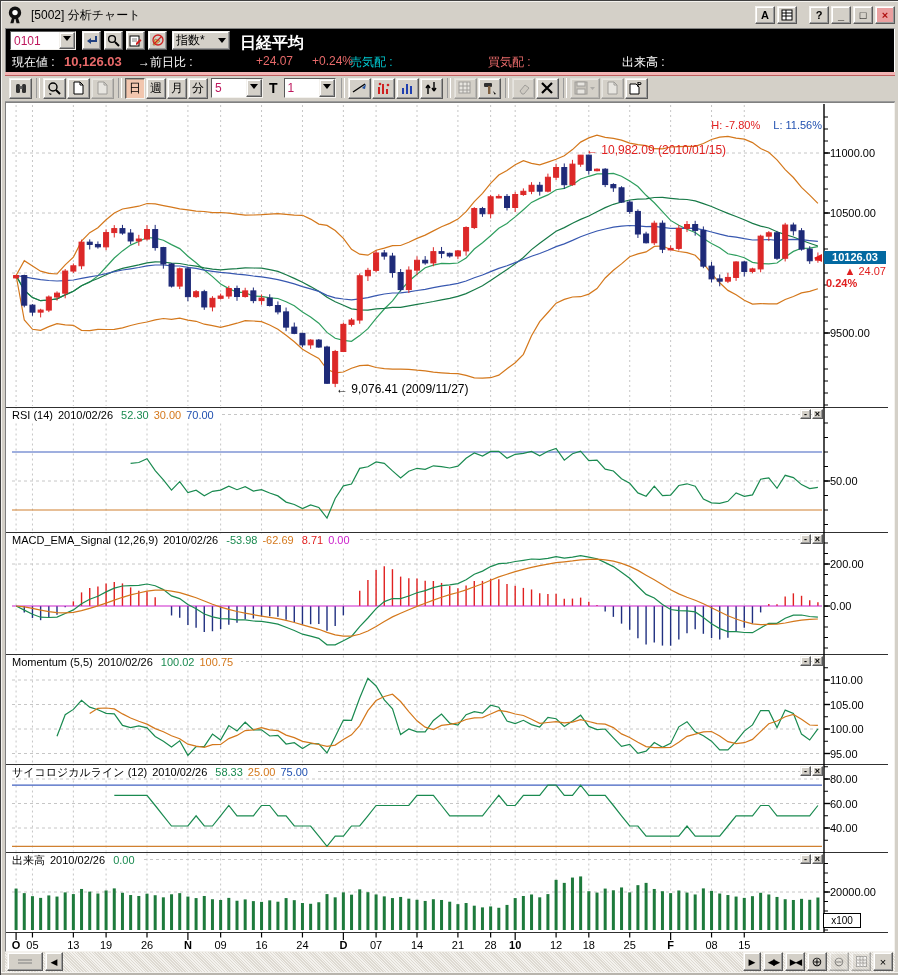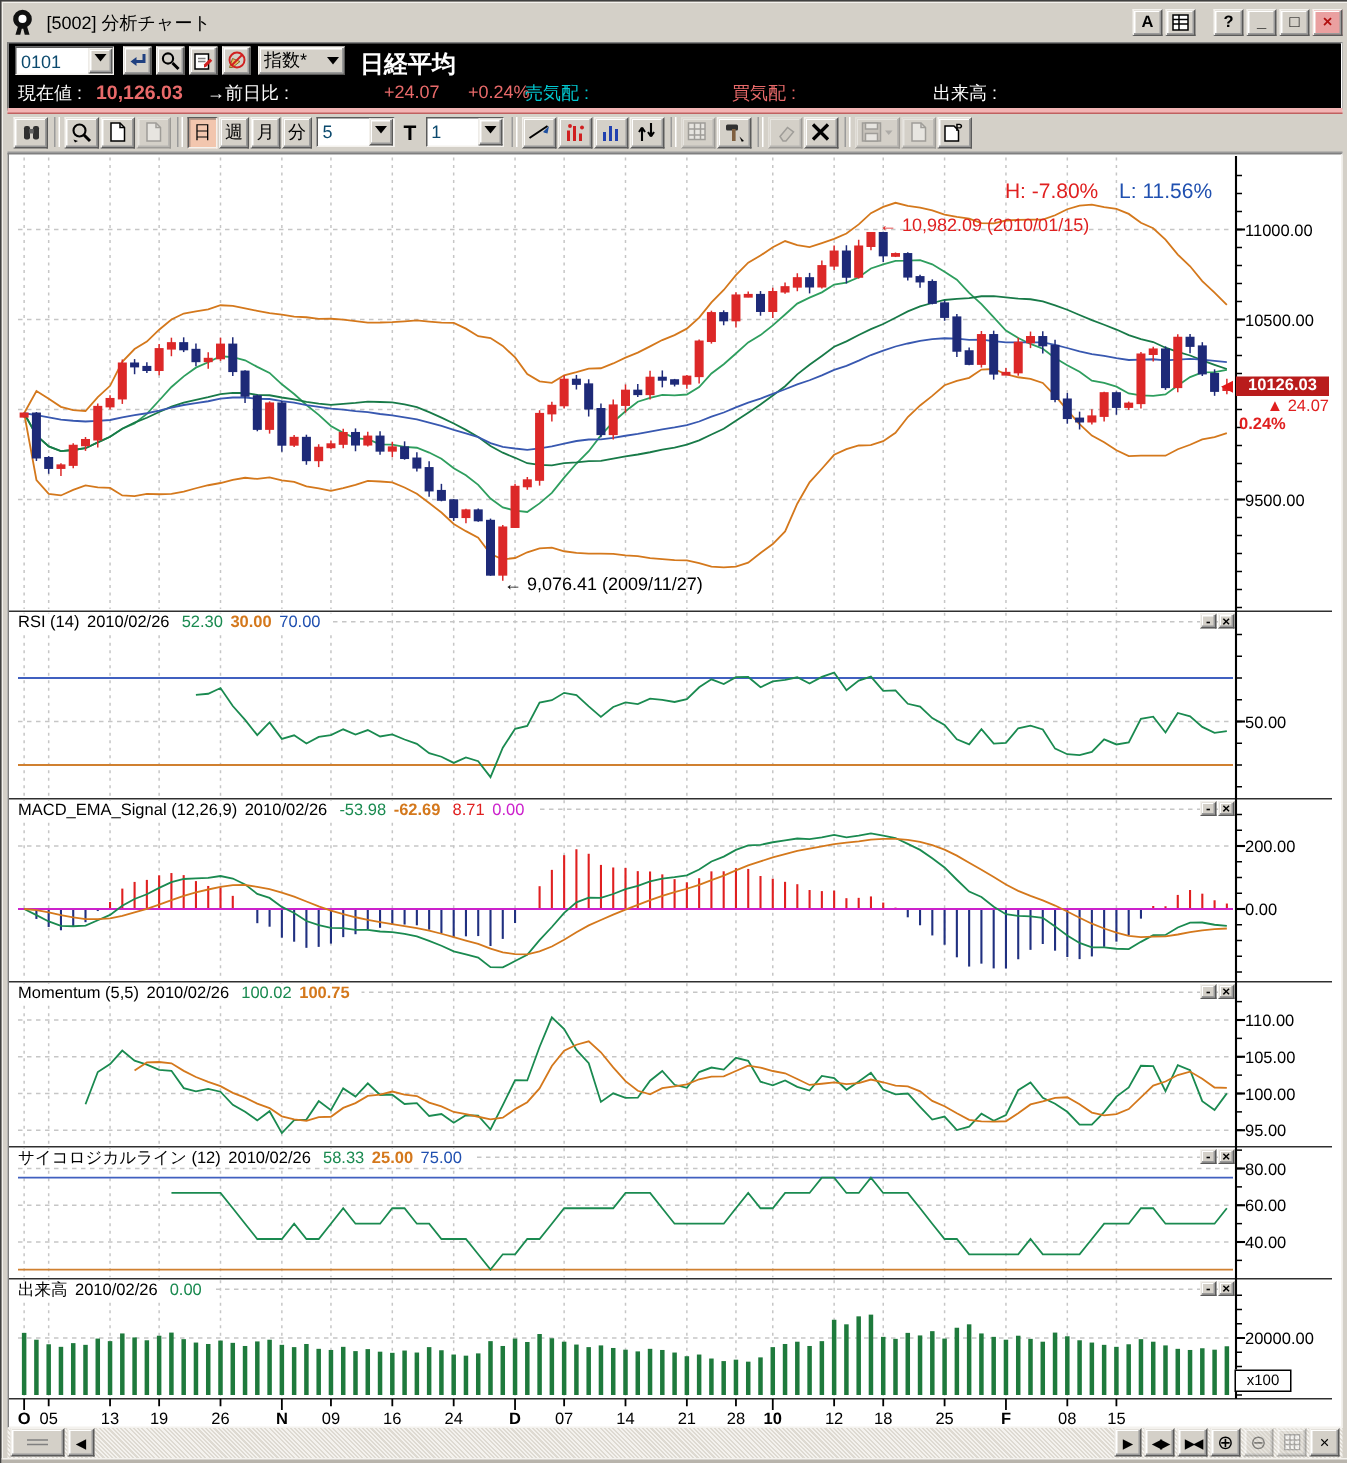--- a/index.html
+++ b/index.html
@@ -10,51 +10,51 @@
       box-shadow:inset -1px -1px 0 #9a9a9a, inset 1px 1px 0 #fff;
       display:flex;align-items:center;justify-content:center;box-sizing:border-box;padding:0;font-family:inherit;}
   .vsep{width:2px;height:20px;margin:0 3px;border-left:1px solid #9a9a9a;border-right:1px solid #fff;}
   
   #titlebar{left:4px;top:3px;right:4px;height:22px;display:flex;align-items:center;}
   #titletext{font-size:12px;color:#000;margin-left:6px;}
   .tbtn{width:20px;height:18px;font-size:11px;font-weight:bold;color:#000;}
   
   #quote{left:4px;top:27px;right:4px;height:44px;background:#000;border:1px solid;border-color:#808080 #fff #fff #808080;}
   .fld{background:#fff;border:1px solid;border-color:#5a5a5a #f4f2ee #f4f2ee #5a5a5a;box-sizing:border-box;
-       display:flex;align-items:center;font-size:12px;color:#0c4a6e;padding-left:3px;}
+       display:flex;align-items:center;font-size:12px;color:#be185d;padding-left:3px;}
   .ddbtn{width:16px;height:100%;margin-left:auto;}
   .tri-dn{width:0;height:0;border:4px solid transparent;border-top:5px solid #000;margin-top:4px;}
   .qbtn{width:19px;height:19px;}
   .qr2{font-size:12px;top:25px;white-space:nowrap;}
   .w{color:#fff;} .r{color:#e86a6a;} .cy{color:#00c8d0;}
   #pinkline{left:4px;top:71px;right:4px;height:3px;background:#f2b4b4;border-bottom:1px solid #c06060;}
   
   #toolbar{left:4px;top:74px;right:4px;height:27px;display:flex;align-items:center;padding-left:4px;box-sizing:border-box;border-bottom:1px solid #9a9a9a;}
   .ibtn{width:23px;height:21px;margin-right:1px;}
   .perbtn{width:20px;height:21px;font-size:12px;margin-right:1px;}
   .daysel{background:#f2c6ae;border-color:#5a5a5a #f4f2ee #f4f2ee #5a5a5a;box-shadow:inset 1px 1px 0 #b89a8a;}
   .combo{width:52px;height:20px;margin:0 2px;}
   .tlabel{font-size:14px;font-weight:bold;margin:0 4px;}
   .dis{opacity:.45;}
   
   #chart-client{left:4px;top:101px;width:890px;height:850px;background:#fff;
      border:1px solid;border-color:#808080 #f4f2ee #f4f2ee #808080;box-sizing:border-box;overflow:hidden;}
   #csvg{position:absolute;left:0;top:0;}
   .phead{position:absolute;font-size:11px;color:#000;background:#fff;white-space:nowrap;padding-right:3px;line-height:12px;}
   .phead span{margin-right:5px;}
-  .g{color:#1a8a50;} .o{color:#d4781c;font-weight:bold;} .bl{color:#2050b0;} .rd{color:#e02020;} .mg{color:#cc22cc;}
+  .g{color:#1a8a50;} .o{color:#d4781c;} .bl{color:#2050b0;} .rd{color:#e02020;} .mg{color:#cc22cc;}
   .note{position:absolute;font-size:12px;white-space:nowrap;line-height:11px;}
   .mini{position:absolute;width:11px;height:10px;font-size:9px;line-height:8px;font-weight:bold;}
-  #pricebox{position:absolute;left:818px;top:148px;width:62px;height:13px;background:#b91c1c;color:#fff;
+  #pricebox{position:absolute;left:818px;top:148px;width:62px;height:13px;background:#0369a1;color:#fff;
             font-size:11px;font-weight:bold;text-align:center;line-height:13px;}
   #chgline{position:absolute;left:818px;top:162px;width:62px;text-align:right;font-size:11px;color:#e02020;font-weight:normal;}
   #pctline{position:absolute;left:820px;top:174px;font-size:11px;color:#e02020;font-weight:bold;}
   #xmult{position:absolute;left:817px;top:810px;width:36px;height:13px;border:1px solid #000;background:#fff;
          font-size:10px;text-align:center;line-height:13px;}
-  #hlline{position:absolute;left:640px;top:16px;width:176px;text-align:center;font-size:14px;white-space:nowrap;}
+  #hlline{position:absolute;left:640px;top:16px;width:176px;text-align:right;font-size:11px;white-space:nowrap;}
   #hlline span{margin-left:10px;}
   
   #hscroll{left:4px;top:951px;right:4px;height:20px;
      background:repeating-linear-gradient(45deg,#f4f2ee 0 1px,#dedad2 1px 2px);}
   .sbtn{position:absolute;top:0;height:19px;font-size:9px;color:#000;}
   #bottomframe{left:0;top:971px;width:898px;height:4px;background:#b8b4ac;border-top:1px solid #f4f2ee;}
 </style>
 </head>
 <body>
 

